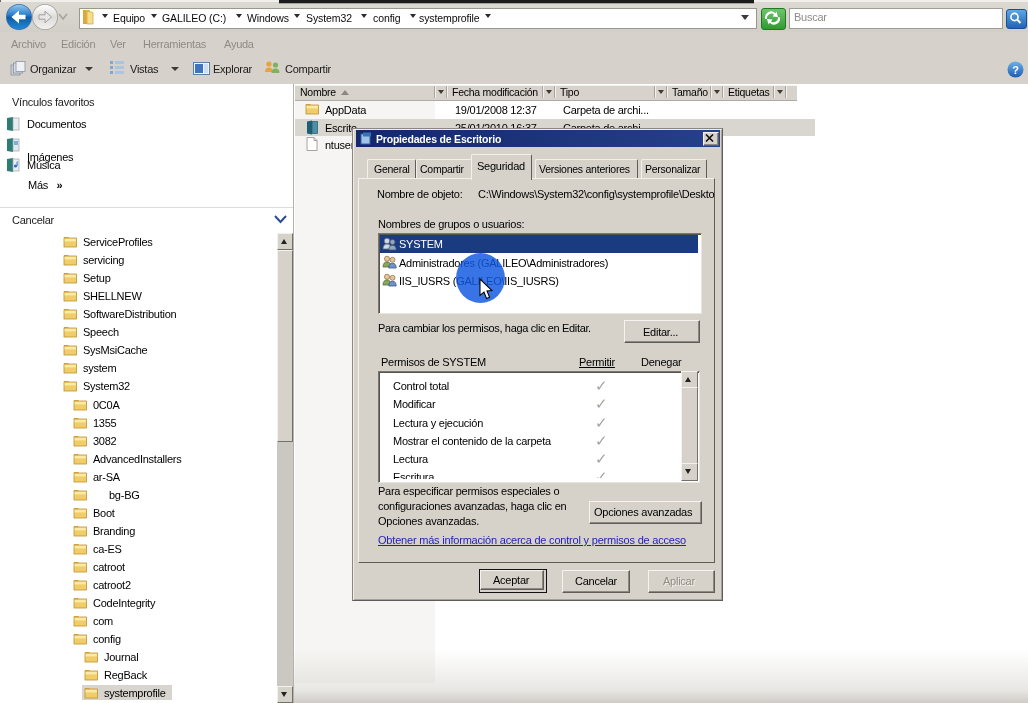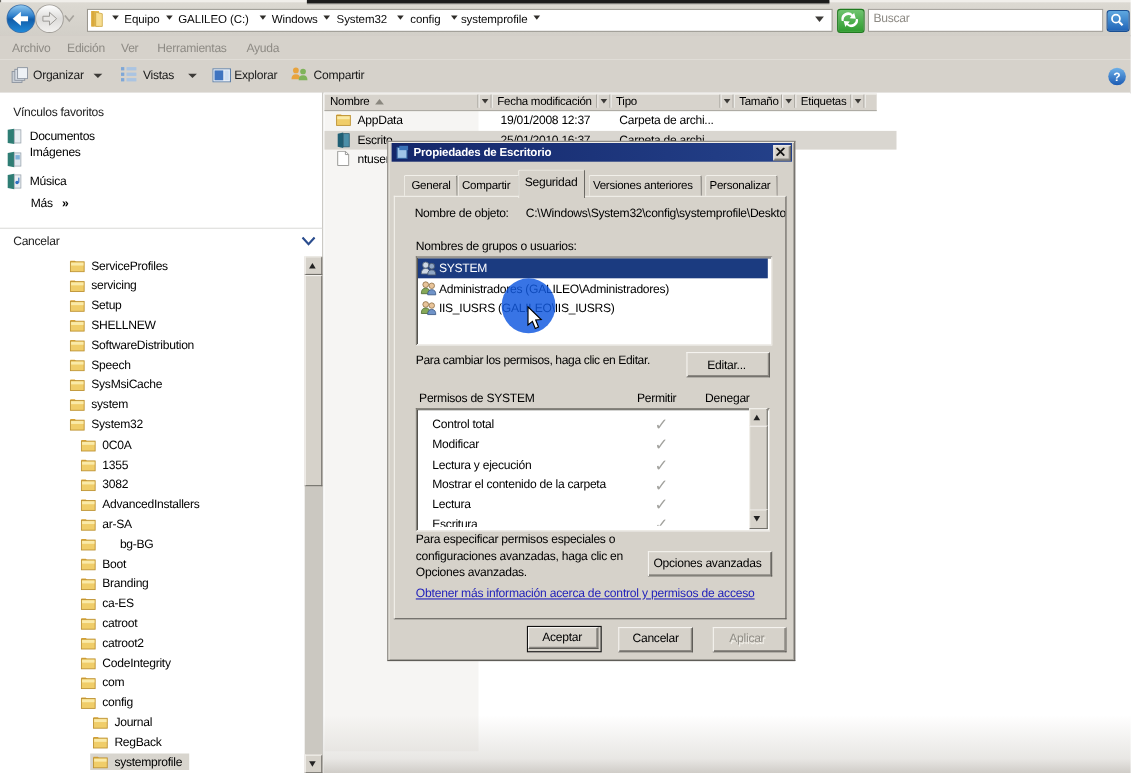--- a/index.html
+++ b/index.html
@@ -139,21 +139,21 @@
 <svg class="abs" style="left:5px;top:116px;" width="16" height="16" viewBox="0 0 16 16">
   <path d="M2 2 L8 1 L8 15 L2 14 Z" fill="#2e7d74"></path>
   <rect x="8" y="2" width="6" height="12" fill="#e9eef2" stroke="#9aa4ad" stroke-width="0.7"></rect>
 </svg>
 <div class="t11 abs" style="left:27px;top:118px;">Documentos</div>
 <svg class="abs" style="left:5px;top:137px;" width="16" height="16" viewBox="0 0 16 16">
   <path d="M2 2 L8 1 L8 15 L2 14 Z" fill="#2e7d74"></path>
   <rect x="8" y="2" width="6" height="12" fill="#dfe8ef" stroke="#9aa4ad" stroke-width="0.7"></rect>
   <rect x="9" y="4" width="4" height="4" fill="#7fb0d8"></rect>
 </svg>
-<div class="t11 abs" style="left:27px;top:133px;text-align:right;">Imágenes</div>
+<div class="t11 abs" style="left:27px;top:151px;text-align:right;">Imágenes</div>
 <svg class="abs" style="left:5px;top:157px;" width="16" height="16" viewBox="0 0 16 16">
   <path d="M2 2 L8 1 L8 15 L2 14 Z" fill="#2e7d74"></path>
   <rect x="8" y="2" width="6" height="12" fill="#e9eef2" stroke="#9aa4ad" stroke-width="0.7"></rect>
   <circle cx="10.5" cy="9" r="1.6" fill="#2e6ec0"></circle>
       <rect x="11.6" y="4.5" width="1" height="4.5" fill="#2e6ec0"></rect>
 </svg>
 <div class="t11 abs" style="left:27px;top:159px;">Música</div>
 <div class="t11 abs" style="left:28px;top:179px;">Más&nbsp;&nbsp;&nbsp;<b>»</b></div>
 
 <div class="abs" style="left:0;top:207px;width:293px;height:1px;background:#dcdcda;"></div>
@@ -450,21 +450,21 @@
   <circle cx="10.5" cy="4.8" r="2.5" fill="#e8c49a" stroke="#8a6c42" stroke-width="0.7"></circle>
   <path d="M6.8 13 Q6.8 8.3 10.5 8.3 Q14.2 8.3 14.2 13 Z" fill="#6f93c8" stroke="#3d5a85" stroke-width="0.8"></path>
 </svg>
 <div class="abs t11" style="left:399px;top:275px;">IIS_IUSRS (GALILEO\IIS_IUSRS)</div>
 
 <div class="abs t11" style="left:378px;top:322px;letter-spacing:-0.35px;">Para cambiar los permisos, haga clic en Editar.</div>
 <div class="btn abs" style="left:624px;top:320px;width:74px;height:21px;"></div>
 <div class="abs t11" style="left:643px;top:326px;">Editar...</div>
 
 <div class="abs t11" style="left:381px;top:356px;">Permisos de SYSTEM</div>
-<div class="abs t11" style="left:579px;top:356px;">Permitir</div>
+<div class="abs t11" style="left:579px;top:356px;text-decoration:underline;">Permitir</div>
 <div class="abs t11" style="left:641px;top:356px;">Denegar</div>
 
 <div class="abs sunken" style="left:378px;top:371px;width:320px;height:110px;"></div>
 <div class="abs t11" style="left:393px;top:380px;">Control total</div>
 <div class="abs t11" style="left:393px;top:398px;">Modificar</div>
 <div class="abs t11" style="left:393px;top:417px;">Lectura y ejecución</div>
 <div class="abs t11" style="left:393px;top:435px;">Mostrar el contenido de la carpeta</div>
 <div class="abs t11" style="left:393px;top:453px;">Lectura</div>
 <div class="abs t11" style="left:393px;top:471px;height:8px;overflow:hidden;">Escritura</div>
 <div class="abs" style="left:595px;top:377px;color:#a2a29e;font-size:15px;">✓</div>

